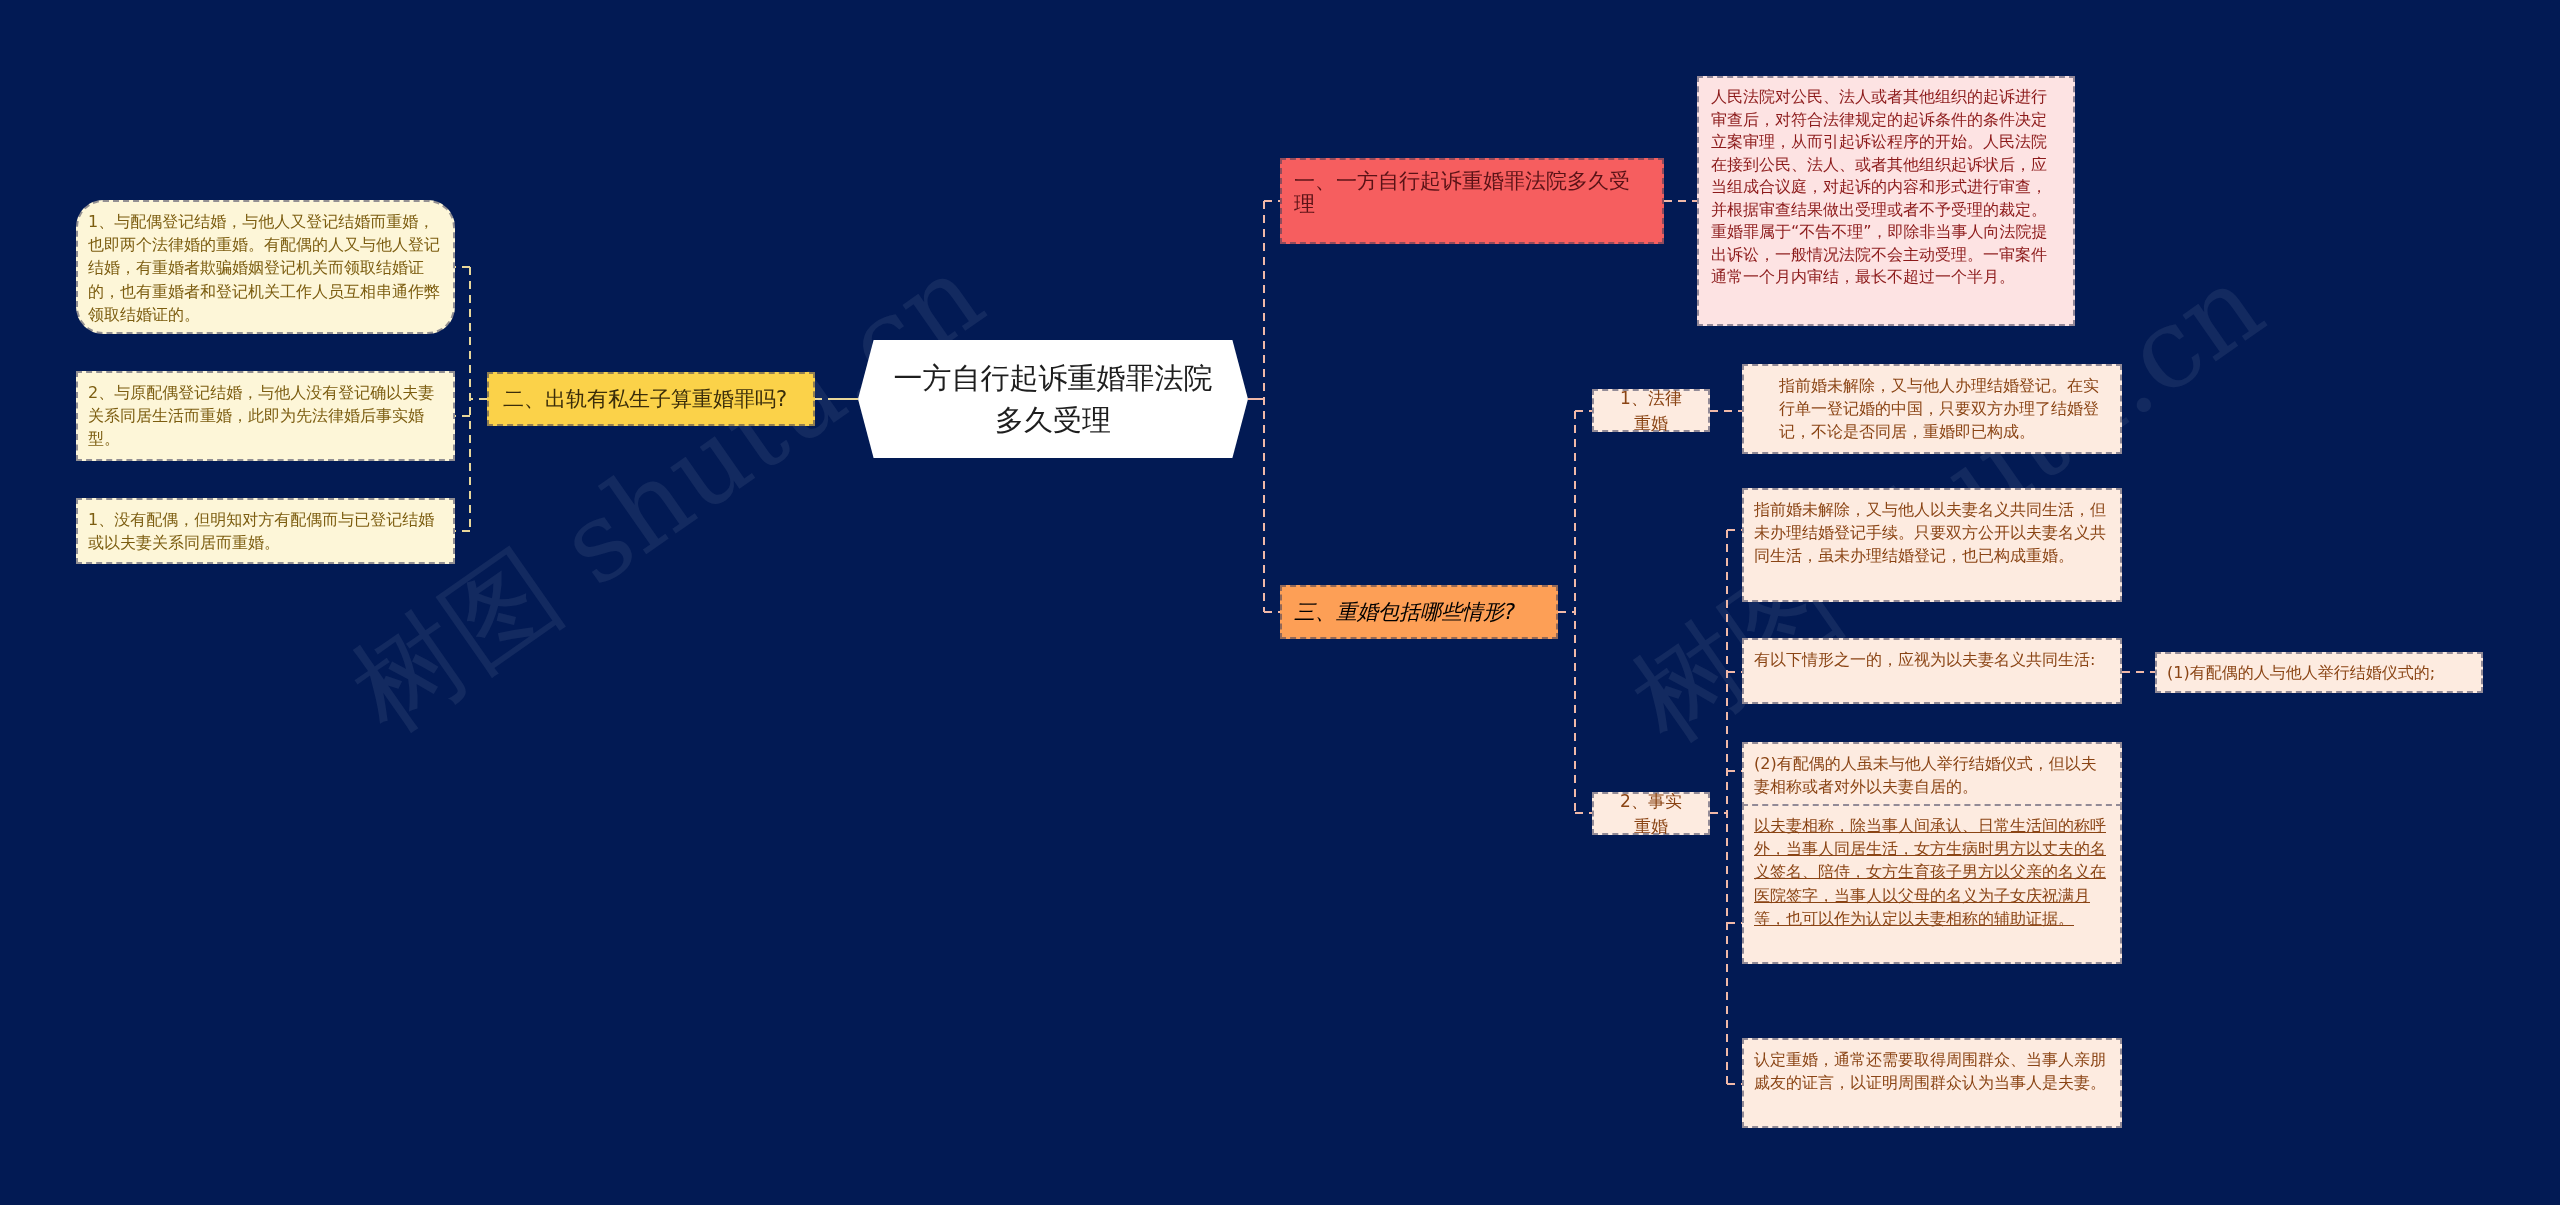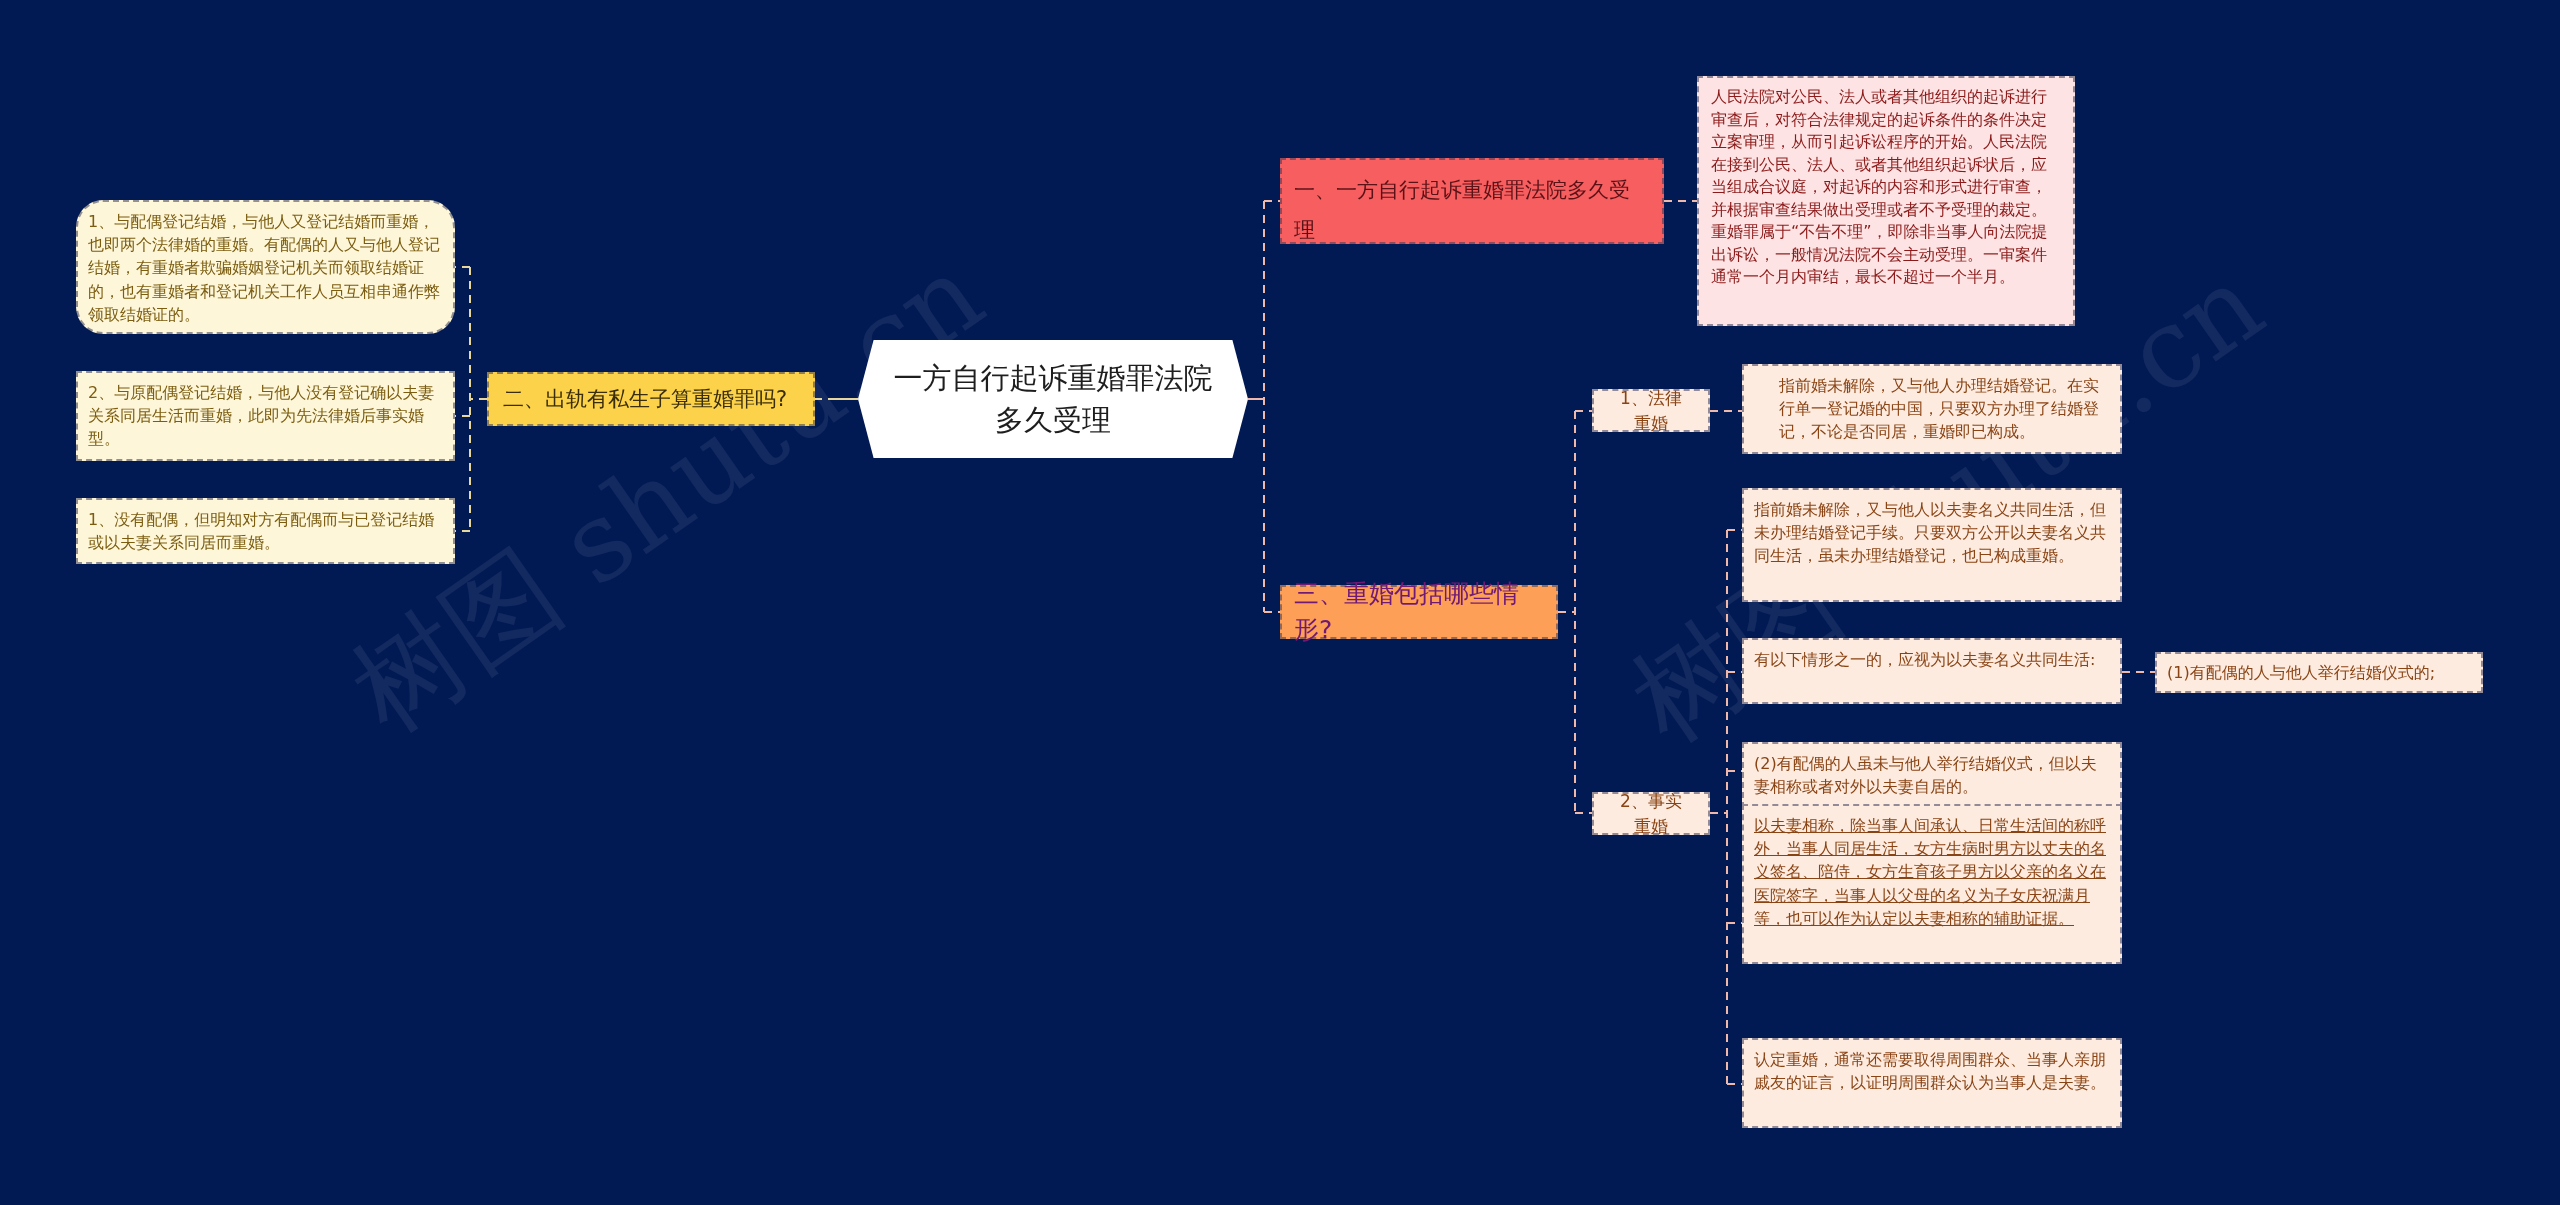--- a/index.html
+++ b/index.html
@@ -19,21 +19,21 @@
   .root {
     position: absolute; left: 858px; top: 340px; width: 390px; height: 118px;
     background: #ffffff; color: #1e1e1e;
     font-size: 29px; line-height: 42px; text-align: center;
     display: flex; align-items: center; justify-content: center;
     clip-path: polygon(4% 0, 96% 0, 100% 50%, 96% 100%, 4% 100%, 0 50%);
     padding: 0 30px; box-sizing: border-box;
   }
   .b-yellow { background: #fbd249; color: #3a2d0a; font-size: 21px; }
   .b-red { background: #f65e5f; color: #5a1216; font-size: 21px; }
-  .b-orange { background: #fd9f56; color: #701a75; font-size: 25px; }
+  .b-orange { background: #fd9f56; color: #000000; font-size: 21px; font-style: italic; }
   .leaf-cream { background: #fdf6d8; color: #7c5d10; font-size: 16px; }
   .leaf-pink { background: #fde3e3; color: #8c1a1a; font-size: 16px; }
   .leaf-peach { background: #fdebe0; color: #8a4414; font-size: 16px; }
   .sub-peach { background: #fdebe0; color: #8a4414; font-size: 17px; text-align: center; padding: 6px 24px; }
   svg.lines { position: absolute; left: 0; top: 0; }
   .wm {
     position: absolute; color: rgba(255,255,255,0.07);
     font-family: "DejaVu Serif", serif; font-size: 110px;
     transform: rotate(-35deg); white-space: nowrap; pointer-events: none;
   }
@@ -93,21 +93,21 @@
 <div class="node leaf-cream" style="left:76px; top:200px; width:379px; height:134px;border-radius:27px;">
   <span>1、与配偶登记结婚，与他人又登记结婚而重婚，也即两个法律婚的重婚。有配偶的人又与他人登记结婚，有重婚者欺骗婚姻登记机关而领取结婚证的，也有重婚者和登记机关工作人员互相串通作弊领取结婚证的。</span>
 </div>
 <div class="node leaf-cream" style="left:76px; top:371px; width:379px; height:90px;">
   <span>2、与原配偶登记结婚，与他人没有登记确以夫妻关系同居生活而重婚，此即为先法律婚后事实婚型。</span>
 </div>
 <div class="node leaf-cream" style="left:76px; top:498px; width:379px; height:66px;">
   <span>1、没有配偶，但明知对方有配偶而与已登记结婚或以夫妻关系同居而重婚。</span>
 </div>
 
-<div class="node b-red" style="left:1280px; top:158px; width:384px; height:86px; padding:10px 12px; line-height:40px;">
+<div class="node b-red" style="left:1280px; top:158px; width:384px; height:86px; padding:10px 12px; line-height:23px;">
   <span>一、一方自行起诉重婚罪法院多久受理</span>
 </div>
 <div class="node leaf-pink" style="left:1697px; top:76px; width:378px; height:250px; padding:8px 12px; line-height:22.5px;">
   <span>人民法院对公民、法人或者其他组织的起诉进行审查后，对符合法律规定的起诉条件的条件决定立案审理，从而引起诉讼程序的开始。人民法院在接到公民、法人、或者其他组织起诉状后，应当组成合议庭，对起诉的内容和形式进行审查，并根据审查结果做出受理或者不予受理的裁定。重婚罪属于“不告不理”，即除非当事人向法院提出诉讼，一般情况法院不会主动受理。一审案件通常一个月内审结，最长不超过一个半月。</span>
 </div>
 
 <div class="node b-orange" style="left:1280px; top:585px; width:278px; height:54px; display:flex; align-items:center; padding:0 12px;">
   <span>三、重婚包括哪些情形?</span>
 </div>
 

